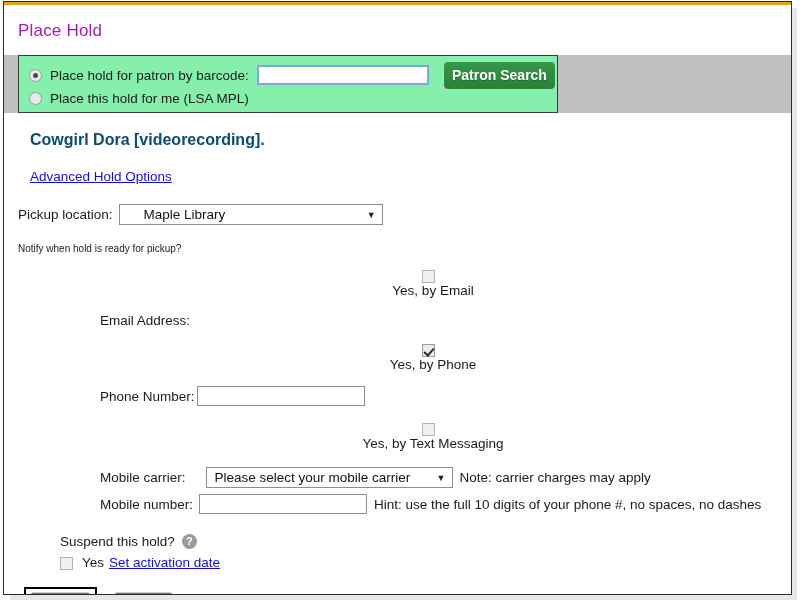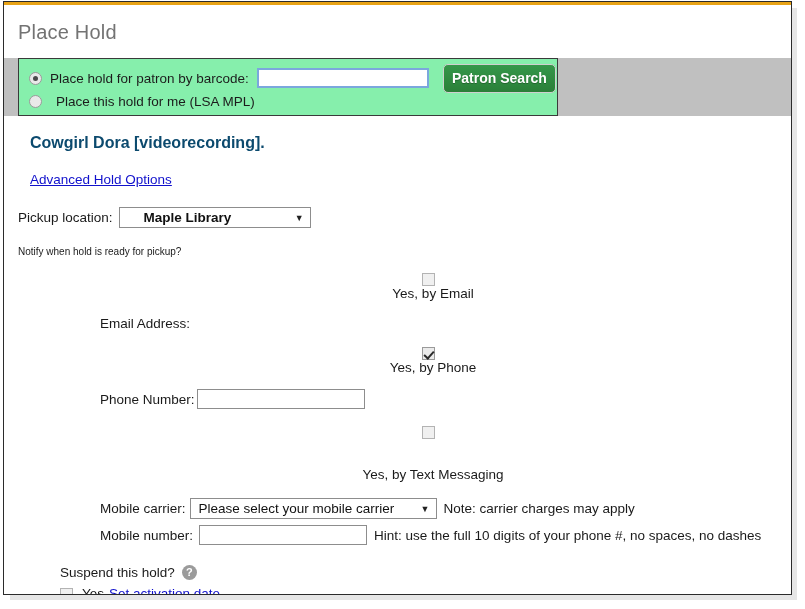--- a/index.html
+++ b/index.html
@@ -44,24 +44,24 @@
     right: 0;
     bottom: 0;
     background: #ffffff;
     overflow: hidden;
   }
 
   
   .page-title {
     margin: 0;
     padding: 16px 0 0 14px;
-    font-size: 20px;
+    font-size: 17px;
     font-weight: normal;
     letter-spacing: 0.2px;
-    color: #737373;
+    color: #a21caf;
   }
 
   
   .patron-band {
     position: relative;
     margin-top: 14px;
     background: #c0c0c0;
     height: 58px;
   }
   .patron-box {
@@ -74,21 +74,21 @@
     box-sizing: border-box;
     background: #86efac;
   }
   .radio-row {
     position: absolute;
     display: flex;
     align-items: center;
     left: 10px;
   }
   .radio-row.r1 { top: 9px; }
-  .radio-row.r2 { top: 35px; gap: 6px; }
+  .radio-row.r2 { top: 35px; }
 
   .radio {
     width: 13px;
     height: 13px;
     border-radius: 50%;
     border: 1px solid #9a9a9a;
     background: #e9e9e9;
     box-sizing: border-box;
     position: relative;
     flex: none;
@@ -197,22 +197,21 @@
   .select-box .arrow {
     position: absolute;
     right: 6px;
     top: 50%;
     transform: translateY(-50%);
     font-size: 9px;
     line-height: 1;
     color: #222222;
   }
   #pickup-select {
-    width: 192px;
-    font-weight: bold;
+    width: 264px;
   }
   #pickup-select .sel-text {
     padding-left: 24px;
   }
 
   .notify-q {
     margin-top: 18px;
     font-size: 10px;
   }
 
@@ -249,21 +248,21 @@
     align-items: center;
     margin-left: 48px;
     flex-direction: column;
   }
   .notify-row .lbl {
     margin-left: 9px;
     font-size: 13.5px;
   }
   .row-email  { margin-top: 16px; }
   .row-phone  { margin-top: 16px; }
-  .row-text   { margin-top: 17px; gap: 28px; }
+  .row-text   { margin-top: 17px; }
 
   .sub-row {
     display: flex;
     align-items: center;
     margin-left: 82px;
   }
   .sub-label {
     font-size: 13.5px;
     white-space: nowrap;
   }
@@ -278,21 +277,21 @@
     font-size: 13px;
     padding: 0 3px;
     outline: none;
   }
   #phone-number-input { width: 168px; margin-left: 2px; }
   #mobile-number-input { width: 168px; margin-left: 6px; }
 
   .carrier-row { margin-top: 16px; }
   #carrier-select {
     width: 247px;
-    margin-left: 4px;
+    margin-left: 20px;
   }
   .note-text {
     font-size: 13.5px;
     margin-left: 7px;
     white-space: nowrap;
   }
   .mobile-num-row { margin-top: 6px; }
   .hint-text {
     font-size: 13.5px;
     margin-left: 7px;

